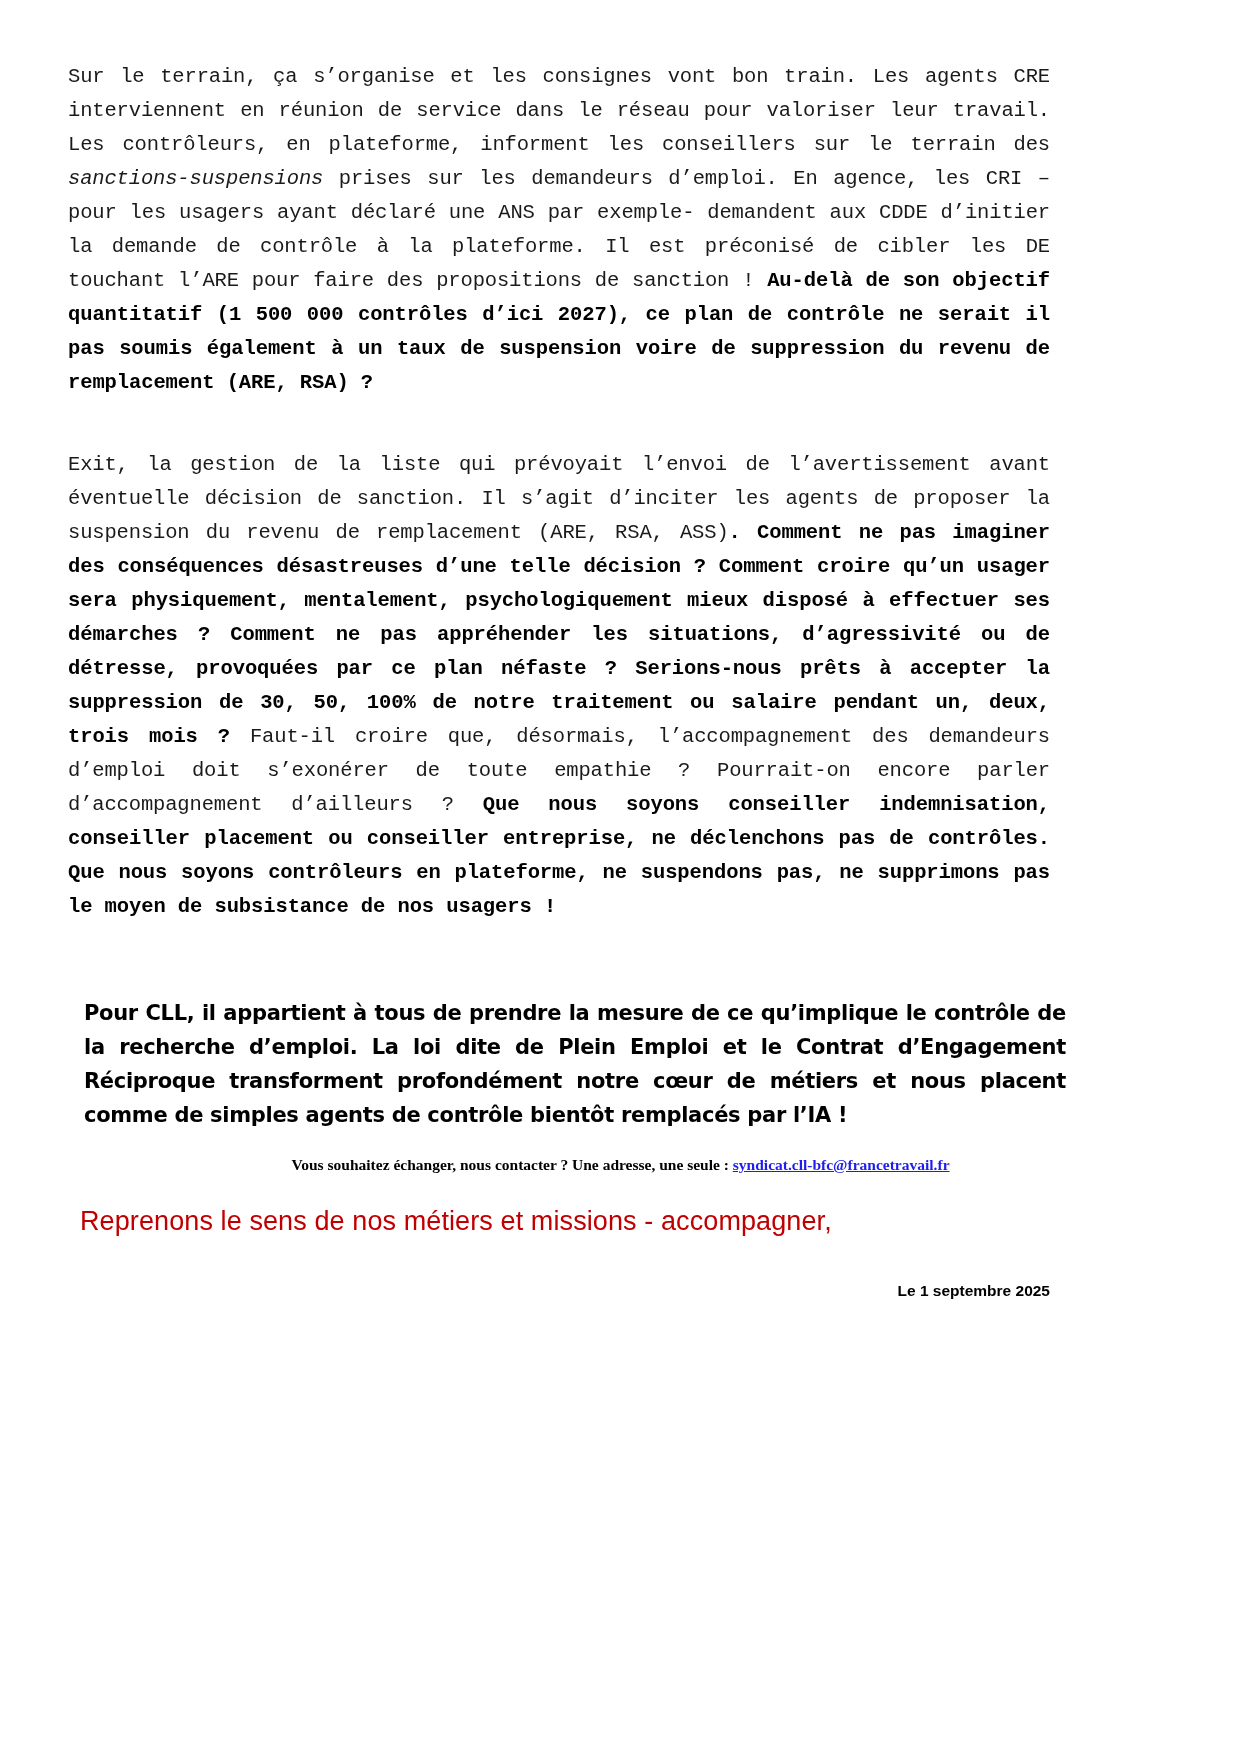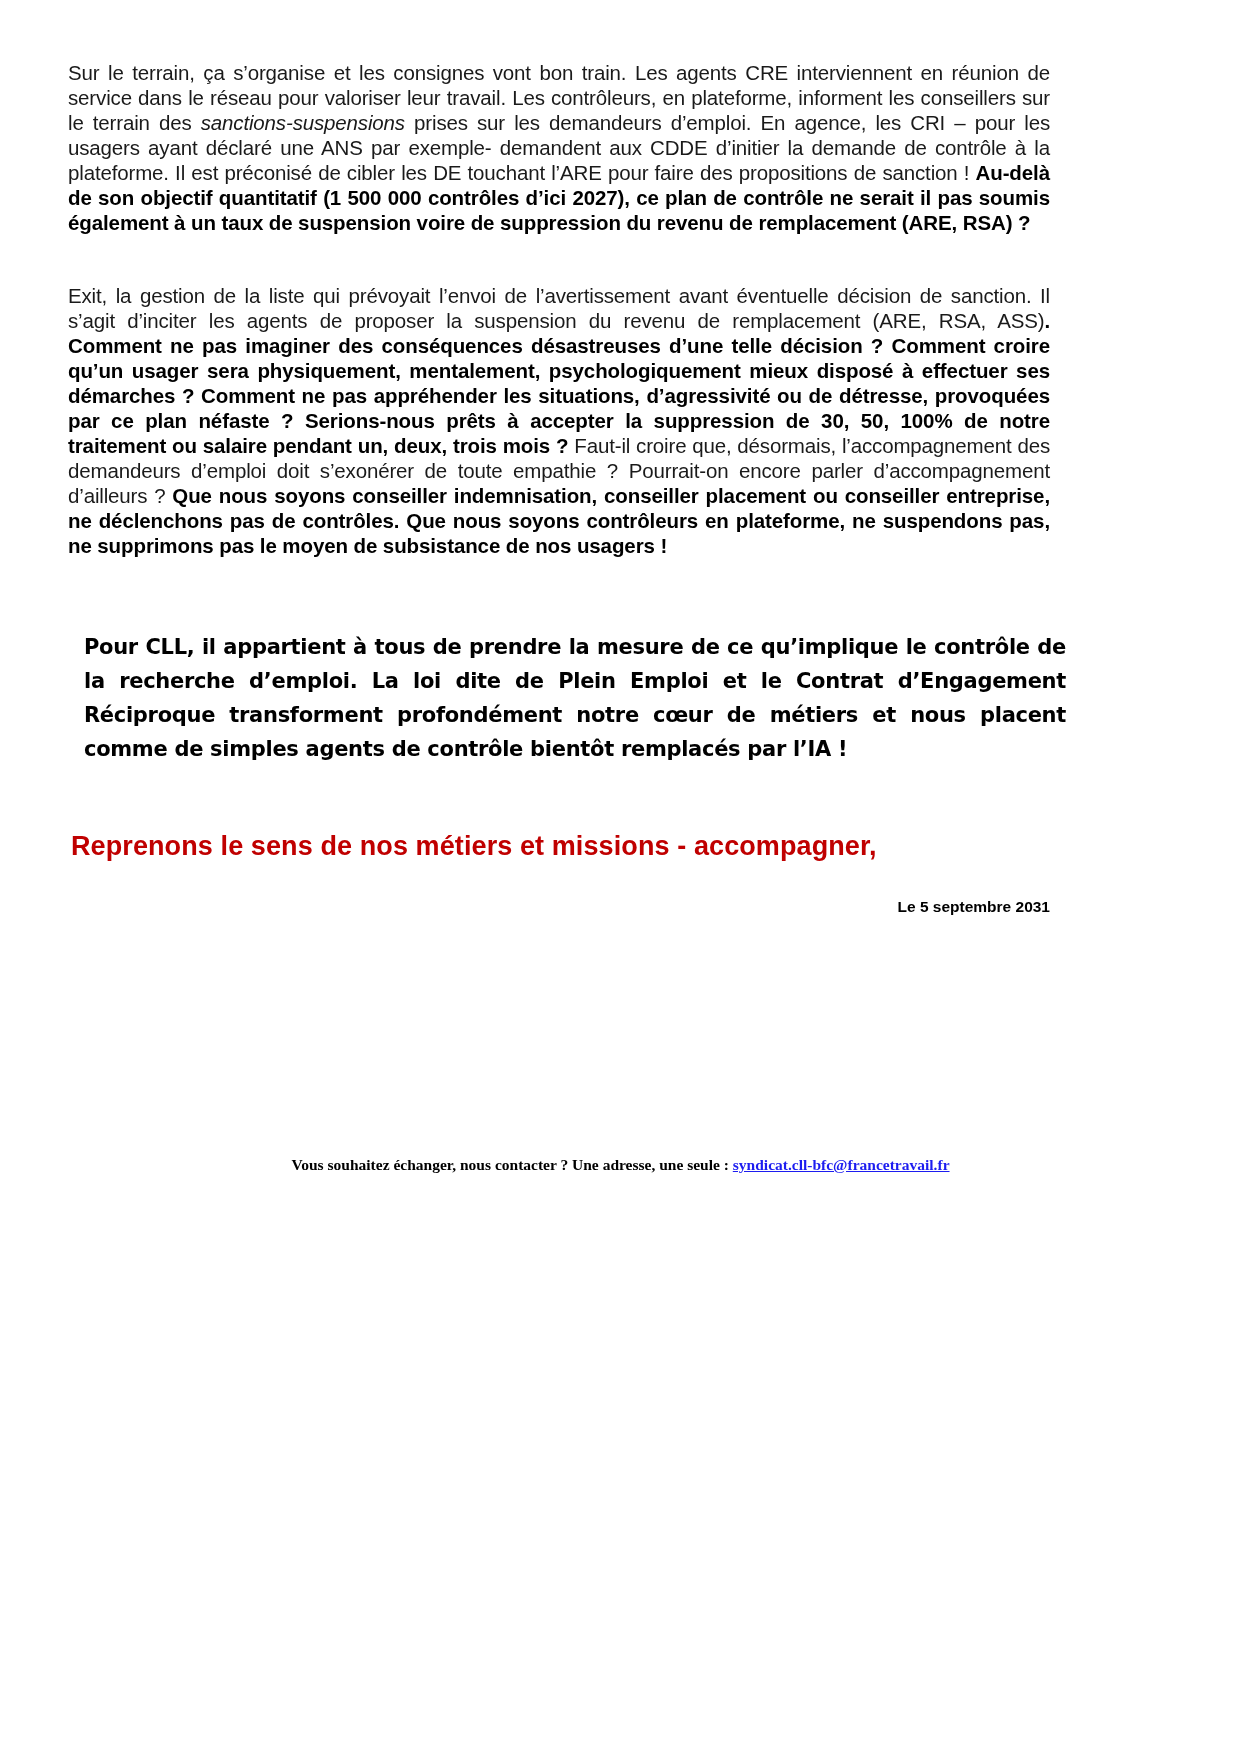--- a/index.html
+++ b/index.html
@@ -18,23 +18,23 @@
   .page {
     position: absolute;
     left: 0; top: 0;
     width: 1241px;
     height: 1755px;
     box-sizing: border-box;
     padding: 60px 190px 60px 68px;
   }
   
   .body-para {
-    font-family: Liberation Sans, sans-serif;
+    font-family: Liberation Mono, monospace;
     font-size: 20.5px;
-    line-height: 25px;
+    line-height: 34px;
     text-align: justify;
     text-justify: inter-word;
     letter-spacing: -0.15px;
     margin: 0;
     width: 982px;
     color: #1a1a1a;
   }
   .body-para b, .body-para strong {
     font-weight: bold;
     letter-spacing: -0.1px;
@@ -59,25 +59,25 @@
     margin: 16px;
     width: 982px;
     color: #000;
   }
 
   
   .slogan {
     font-family: "Liberation Sans Narrow", "Liberation Sans", sans-serif;
     font-size: 27px;
     line-height: 42px;
-    font-weight: bold;
+    font-weight: normal;
     color: #C00000;
     text-align: justify;
     text-justify: inter-word;
-    margin: 3px;
+    margin: 12px;
     width: 982px;
     letter-spacing: 0.1px;
   }
   .slogan .last { display: block; text-align: left; }
 
   
   .date-line {
     font-family: "Liberation Sans Narrow", "Liberation Sans", sans-serif;
     font-size: 15.5px;
     font-weight: bold;
@@ -126,19 +126,19 @@
   <p class="cll-para">Pour CLL, il appartient à tous de prendre la mesure de ce qu’implique le contrôle de la recherche d’emploi.  La loi dite de Plein Emploi et le Contrat d’Engagement Réciproque transforment profondément notre cœur de métiers et nous placent comme de simples agents de contrôle bientôt remplacés par l’IA !</p>
 
   <div class="gap-3"></div>
 
   <p class="slogan">
     <span>Reprenons le sens de nos métiers et missions - accompagner,</span>
   </p>
 
   <div style="height:28px"></div>
 
-  <p class="date-line">Le 5 septembre 2031</p>
+  <p class="date-line">Le 1 septembre 2025</p>
 
 </div>
 
 <div class="footer">
   <span>Vous souhaitez échanger, nous contacter ?  Une adresse, une seule :  </span><a class="mail" href="#">syndicat.cll-bfc@francetravail.fr</a>
 </div>
 
 </body></html>

